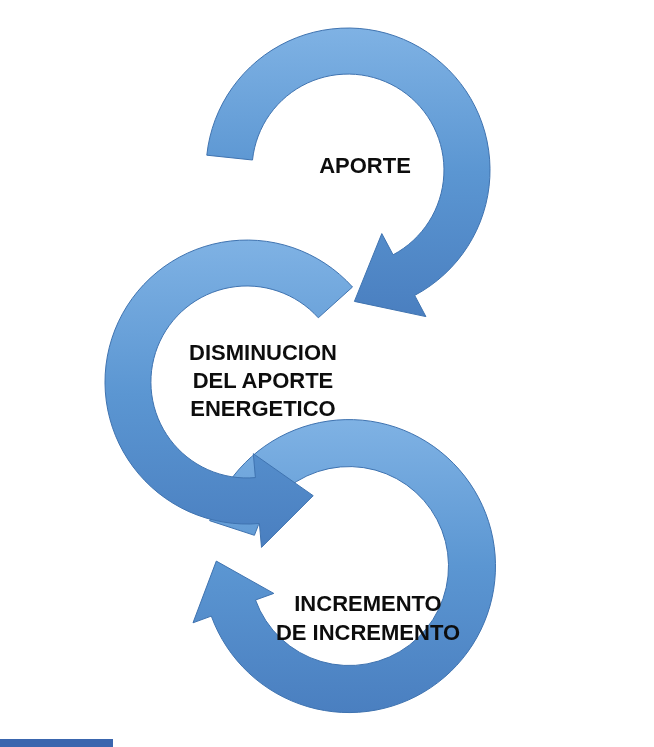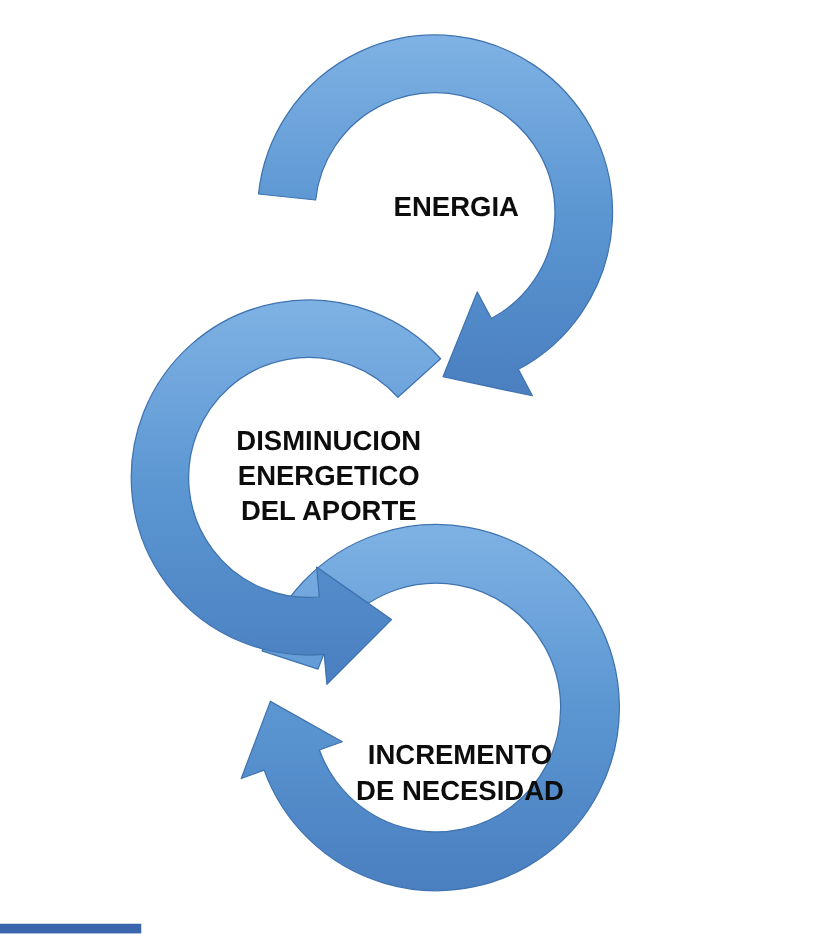--- a/index.html
+++ b/index.html
@@ -56,29 +56,29 @@
           <stop offset="0.5" stop-color="#5b96d2"></stop>
           <stop offset="1" stop-color="#4a7fc0"></stop>
         </linearGradient>
       </defs>
       <path d="M 209.7 520.7 A 146.5 146.5 0 1 1 211.3 616.1 L 193.0 622.8 L 216.3 561.1 L 273.8 593.4 L 255.5 600.0 A 99.5 99.5 0 1 0 254.4 535.3 Z" fill="url(#ring-grad)" stroke="#3f73b0" stroke-width="1" stroke-linejoin="round"></path>
       <path d="M 352.5 287.0 A 142 142 0 1 0 259.4 523.5 L 261.5 547.4 L 313.2 495.7 L 253.3 453.7 L 255.4 477.6 A 96 96 0 1 1 318.3 317.8 Z" fill="url(#ring-grad)" stroke="#3f73b0" stroke-width="1" stroke-linejoin="round"></path>
       <path d="M 206.8 155.2 A 142 142 0 1 1 414.7 295.4 L 425.9 316.6 L 354.4 301.4 L 381.8 233.6 L 393.1 254.8 A 96 96 0 1 0 252.5 160.0 Z" fill="url(#ring-grad)" stroke="#3f73b0" stroke-width="1" stroke-linejoin="round"></path>
     </svg>
 
   <div class="ring-label label-trauma" style="color: rgb(13, 13, 13);">
-    <span>ENERGIA</span>
+    <span>APORTE</span>
   </div>
 
   <div class="ring-label label-middle" style="color: rgb(13, 13, 13);">
     <span>DISMINUCION</span>
+    <span>DEL APORTE</span>
     <span>ENERGETICO</span>
-    <span>DEL APORTE</span>
   </div>
 
   <div class="ring-label label-bottom" style="color: rgb(13, 13, 13);">
     <span>INCREMENTO</span>
-    <span>DE NECESIDAD</span>
+    <span>DE INCREMENTO</span>
   </div>
 
   <div class="footer-accent-bar" style="background: rgb(58, 102, 174);"></div>
 
 </div>
 
 </body></html>

